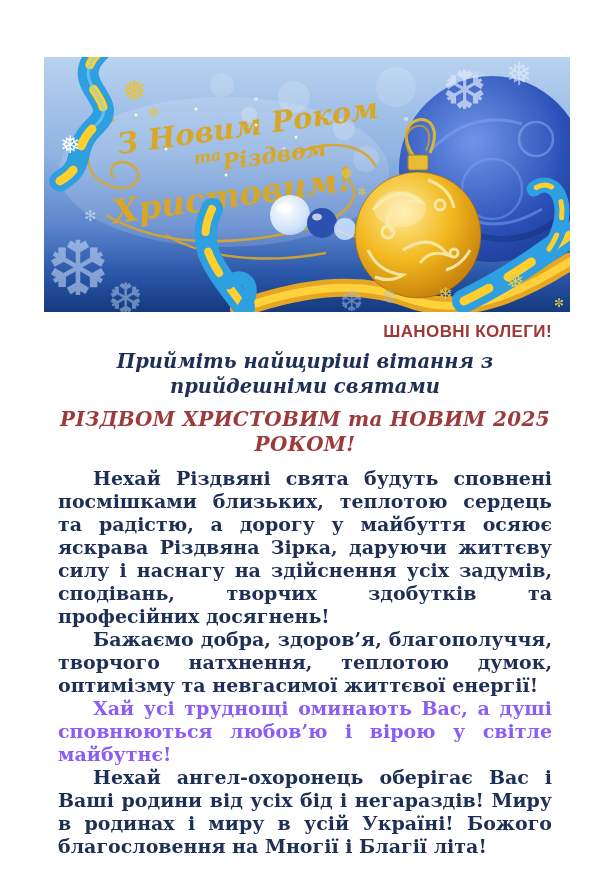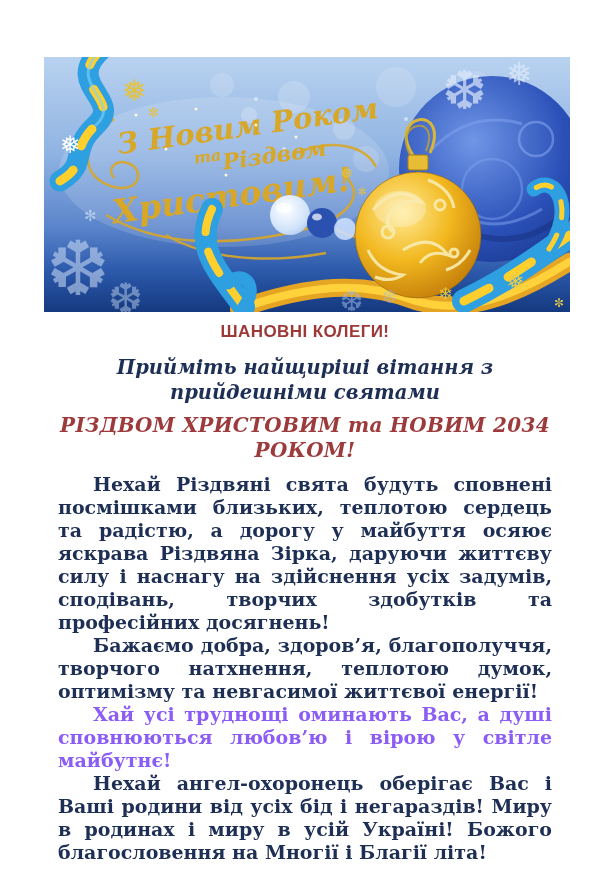--- a/index.html
+++ b/index.html
@@ -4,23 +4,23 @@
 <style>
   html,body{margin:0;padding:0;background:#ffffff;}
   .page{position:relative;width:616px;height:878px;background:#ffffff;overflow:hidden;
         font-family:"DejaVu Serif",serif;}
   
   .banner{position:absolute;left:44px;top:57px;width:526px;height:255px;overflow:hidden;}
   .banner svg{display:block;}
   
   .content{position:absolute;left:58px;top:320px;width:494px;}
   .salutation{font-family:"Liberation Sans",sans-serif;font-weight:bold;font-size:17px;
-              line-height:23px;text-align:center;letter-spacing:.4px;}
+              line-height:23px;text-align:right;letter-spacing:.4px;}
   .intro{font-style:italic;font-weight:bold;font-size:19.5px;line-height:25px;
-         text-align:center;margin-top:12px;}
+         text-align:center;margin-top:6px;}
   .holiday{font-style:italic;font-weight:bold;font-size:20px;line-height:25px;
            text-align:center;margin-top:8px;letter-spacing:.3px;}
   .body-par{margin:0;font-weight:bold;font-size:19px;line-height:23px;
             text-align:justify;text-indent:35px;}
   .body-par.first{margin-top:10px;}
 </style>
 </head>
 <body>
 
 <div class="page">
@@ -166,21 +166,21 @@
         <text x="394" y="243" font-size="18" fill="#e6c23c">❄</text>
         <text x="462" y="232" font-size="22" fill="#e8ca4a">❅</text>
         <text x="510" y="250" font-size="12" fill="#e8ca4a">✼</text>
       </g>
     </svg>
   </div>
 
   <div class="content">
     <div class="salutation" style="color:#9d3836">ШАНОВНІ КОЛЕГИ!</div>
     <div class="intro" style="color:#1e2f55">Прийміть найщиріші вітання з прийдешніми святами</div>
-    <div class="holiday" style="color:#9c3a3c">РІЗДВОМ ХРИСТОВИМ та НОВИМ 2034 РОКОМ!</div>
+    <div class="holiday" style="color:#9c3a3c">РІЗДВОМ ХРИСТОВИМ та НОВИМ 2025 РОКОМ!</div>
 
     <p class="body-par first" style="color:#1e2f55">Нехай Різдвяні свята будуть сповнені посмішками близьких, теплотою сердець та радістю, а дорогу у майбуття осяює яскрава Різдвяна Зірка, даруючи життєву силу і наснагу на здійснення усіх задумів, сподівань, творчих здобутків та професійних досягнень!</p>
     <p class="body-par" style="color:#1e2f55">Бажаємо добра, здоров’я, благополуччя, творчого натхнення, теплотою думок, оптимізму та невгасимої життєвої енергії!</p>
     <p class="body-par" style="color:#8b5cf6">Хай усі труднощі оминають Вас, а душі сповнюються любов’ю і вірою у світле майбутнє!</p>
     <p class="body-par" style="color:#1e2f55">Нехай ангел-охоронець оберігає Вас і Ваші родини від усіх бід і негараздів! Миру в родинах  і миру в усій Україні! Божого благословення на Многії і Благії літа!</p>
 
   </div>
 </div>
 
 </body></html>

